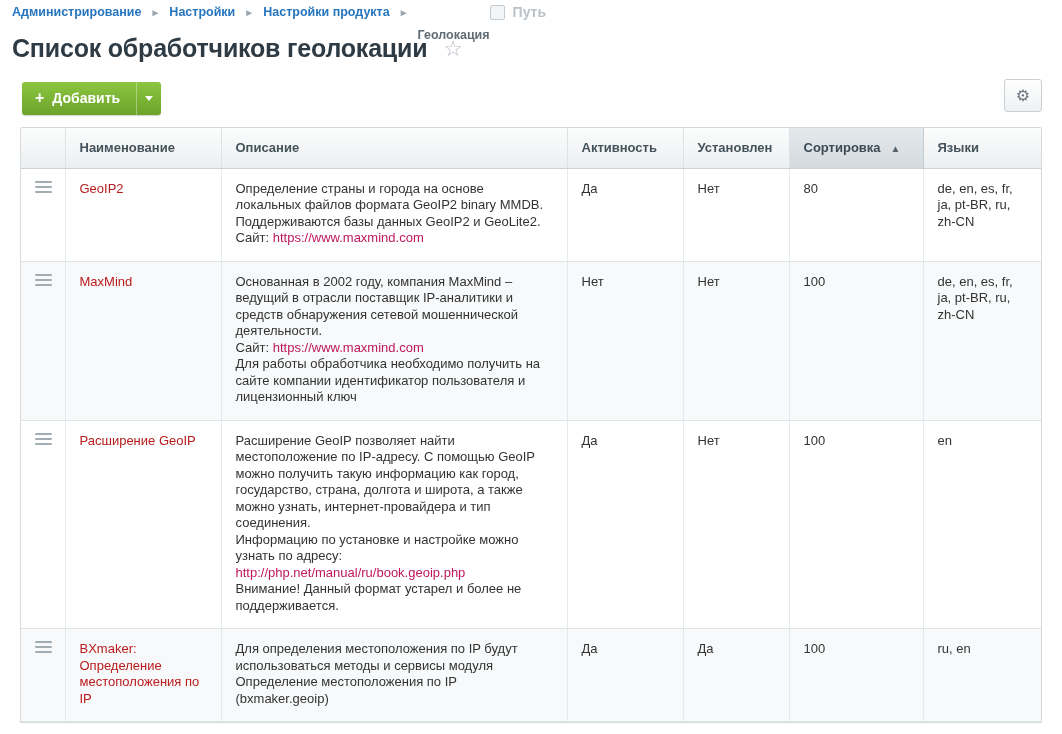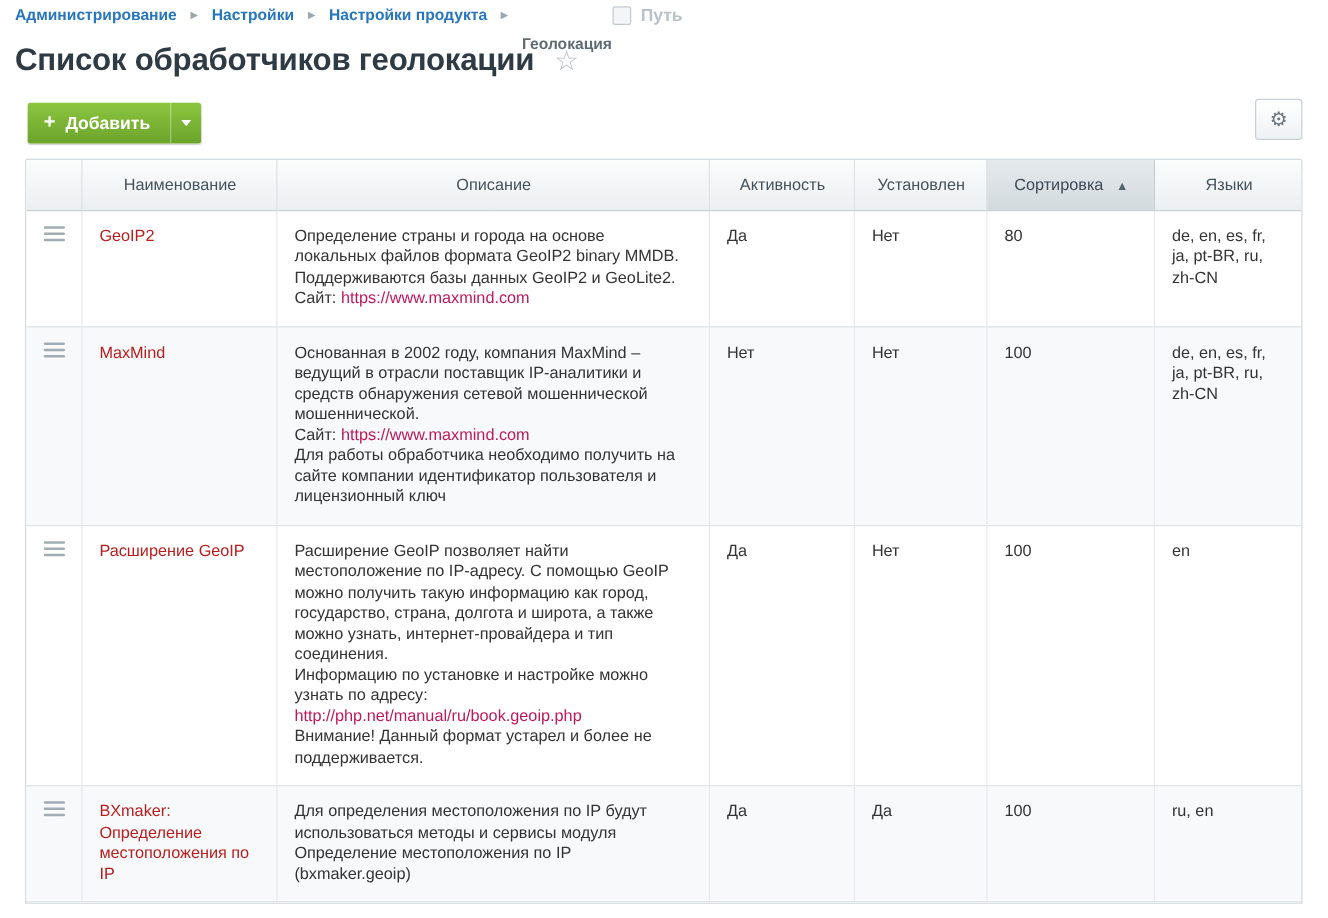--- a/index.html
+++ b/index.html
@@ -153,22 +153,22 @@
     width: 100%;
     border-collapse: collapse;
     table-layout: fixed;
   }
   table.grid th {
     background: linear-gradient(to bottom, #fbfcfc 0%, #eceff1 100%);
     border-right: 1px solid #dde2e5;
     border-bottom: 1px solid #ccd3d8;
     color: #44525c;
     font-size: 13px;
-    font-weight: normal;
-    text-align: center;
+    font-weight: bold;
+    text-align: left;
     padding: 10px 12px 11px 14px;
     height: 40px;
     white-space: nowrap;
   }
   table.grid th.sorted {
     background: linear-gradient(to bottom, #e4e9ec 0%, #d3dade 100%);
     border-left: 1px solid #c3ccd2;
     border-right: 1px solid #c3ccd2;
     color: #3c4a54;
   }
@@ -303,21 +303,21 @@
           <td class="handle-cell">
             <span class="drag-handle"><span></span><span></span><span></span></span>
           </td>
           <td>
             <span class="cell-name">MaxMind</span>
           </td>
           <td class="desc">
             <p>Основанная в 2002 году, компания MaxMind –</p>
             <p>ведущий в отрасли поставщик IP-аналитики и</p>
             <p>средств обнаружения сетевой мошеннической</p>
-            <p>мошеннической.</p>
+            <p>деятельности.</p>
             <p><span>Сайт: </span><a class="link" href="#">https://www.maxmind.com</a></p>
             <p>Для работы обработчика необходимо получить на</p>
             <p>сайте компании идентификатор пользователя и</p>
             <p>лицензионный ключ</p>
           </td>
           <td>Нет</td>
           <td>Нет</td>
           <td>100</td>
           <td style="border-right:none">de, en, es, fr, ja, pt-BR, ru, zh-CN</td>
         </tr>

